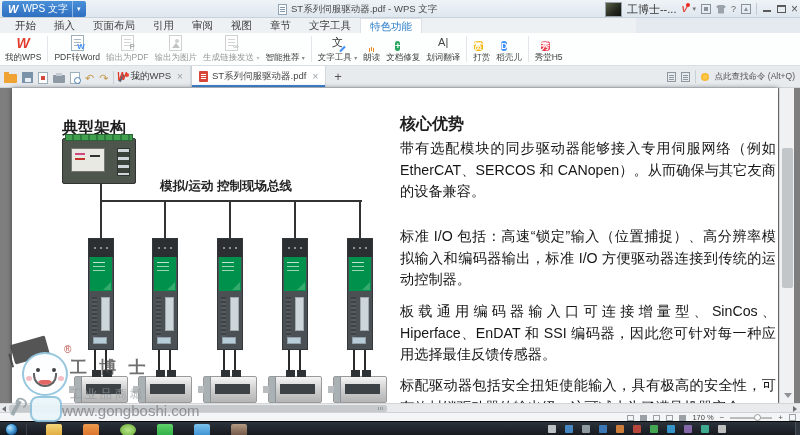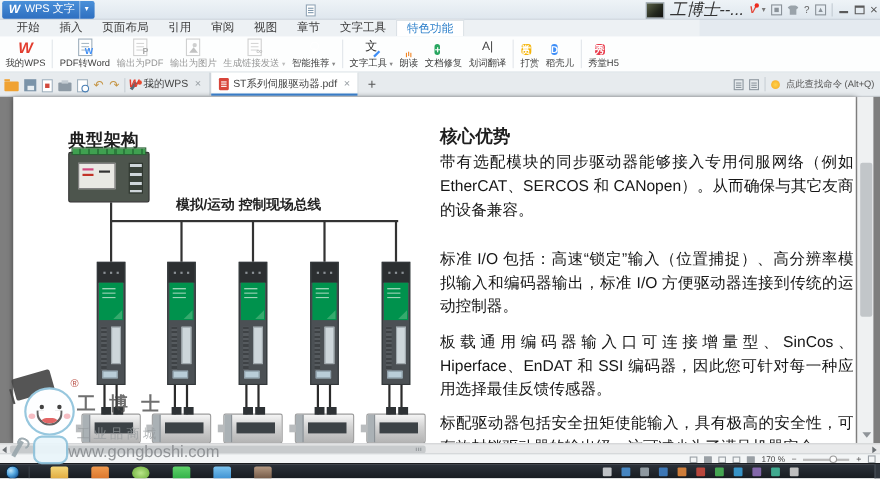--- a/index.html
+++ b/index.html
@@ -16,21 +16,21 @@
   .app-btn .wlogo { font-weight:bold; font-style:italic; font-size:11px; }
   .app-btn .caret { font-size:7px; border-left:1px solid rgba(255,255,255,.45); padding-left:4px; }
   .doc-title-wrap { position:absolute; left:278px; top:0; height:18px; display:flex; align-items:center; gap:4px; }
   .doc-icon { width:9px; height:11px; background:#fff; border:1px solid #8fa3b5; position:relative; }
   .doc-icon::after { content:""; position:absolute; left:1px; top:2px; width:5px; height:1px;
     background:#7f98ad; box-shadow:0 2px #7f98ad,0 4px #7f98ad; }
   .doc-title { font-size:9.5px; color:#4a4a4a; white-space:nowrap; }
   .tb-right { position:absolute; right:2px; top:0; height:18px; display:flex; align-items:center; gap:5px; }
   .avatar { width:17px; height:15px; border:1px solid #98a3ac;
     background:linear-gradient(135deg,#5a6148,#23281e 60%,#111); }
-  .user-name { font-size:15px; color:#333;font-style:italic; }
+  .user-name { font-size:11px; color:#333; }
   .badge-v { font-size:9px; font-weight:bold; font-style:italic; color:#e2483a; position:relative; }
   .badge-v::after { content:""; position:absolute; right:-3px; top:-1px; width:4px; height:4px;
     border-radius:50%; background:#ee2a1e; }
   .tb-caret { font-size:7px; color:#777; }
   .tb-ic { width:10px; height:10px; border:1px solid #8a9299; position:relative; }
   .tb-ic.box-dot::after { content:""; position:absolute; left:2px; top:2px; width:4px; height:4px; background:#8a9299; }
   .tb-ic.shirt { border:none; width:10px; height:9px; background:#9aa3aa;
     clip-path:polygon(0 25%,30% 0,70% 0,100% 25%,80% 45%,80% 100%,20% 100%,20% 45%); }
   .tb-help { font-size:9px; color:#666; }
   .tb-ic.up-arrow::after { content:""; position:absolute; left:2.5px; top:2px;
@@ -240,20 +240,21 @@
 <div id="app">
 
   <div class="titlebar">
     <div class="app-btn">
       <span class="wlogo">W</span>
       <span>WPS 文字</span>
       <span class="caret">▾</span>
     </div>
     <div class="doc-title-wrap">
       <span class="doc-icon"></span>
+      <span class="doc-title">ST系列伺服驱动器.pdf - WPS 文字</span>
     </div>
     <div class="tb-right">
       <span class="avatar"></span>
       <span class="user-name">工博士--...</span>
       <span class="badge-v">V</span>
       <span class="tb-caret">▾</span>
       <span class="tb-ic box-dot"></span>
       <span class="tb-ic shirt"></span>
       <span class="tb-help">?</span>
       <span class="tb-ic up-arrow"></span>

